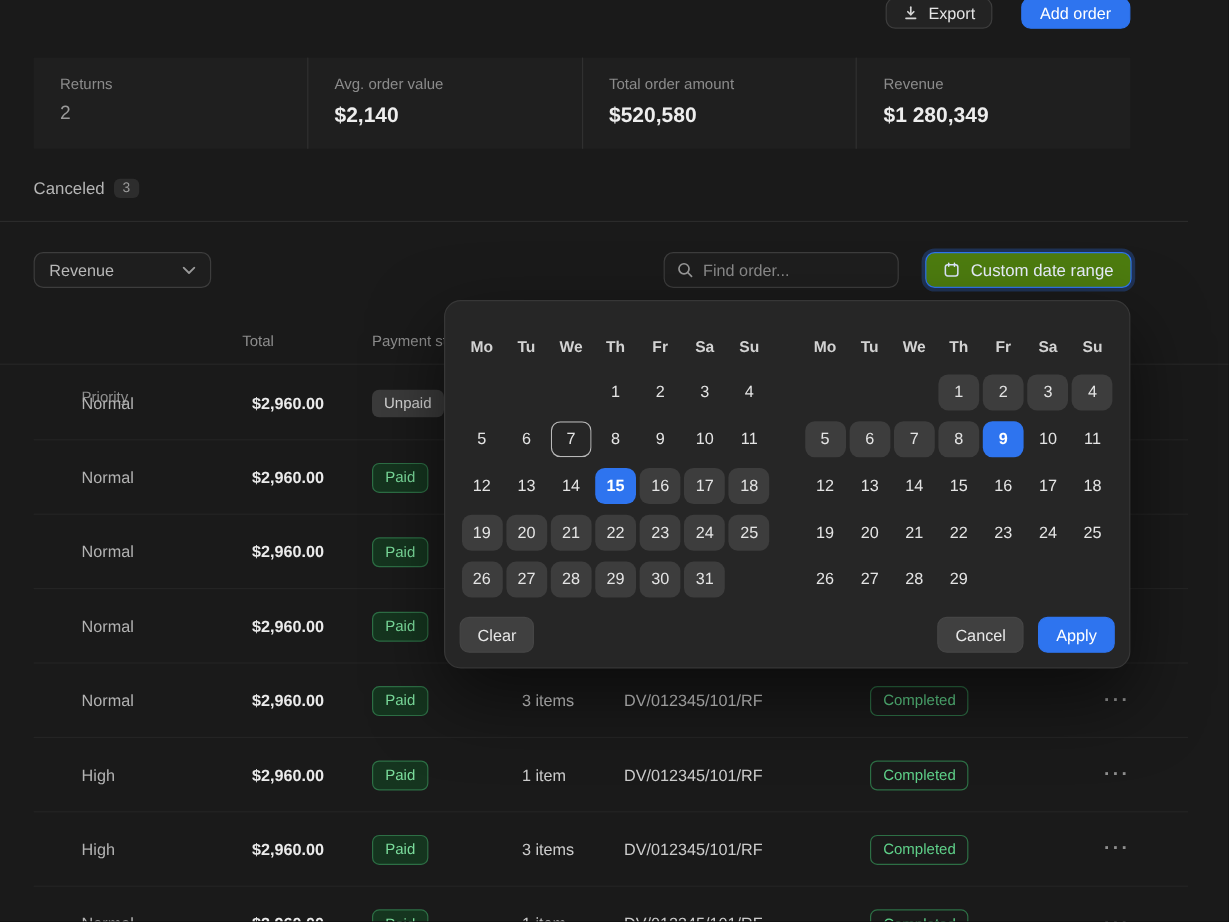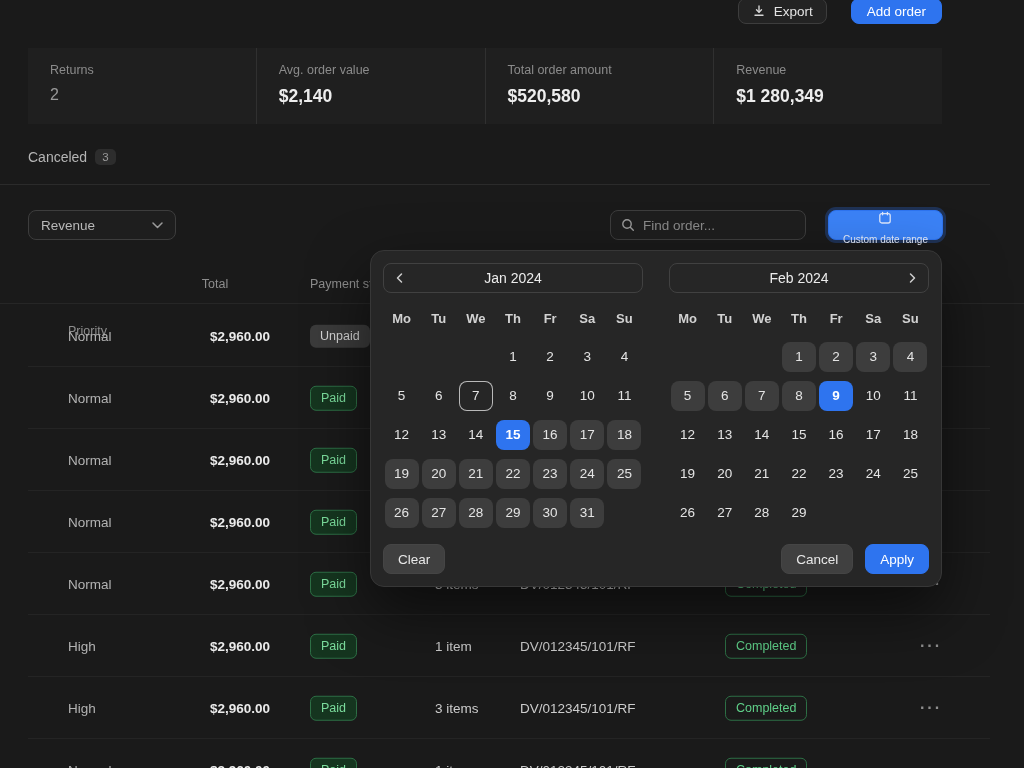--- a/index.html
+++ b/index.html
@@ -42,23 +42,22 @@
   }
   .filter-right { display:flex; gap:22px; }
   .search {
     width:196px; height:30px; border:1px solid #3d3d3d; border-radius:8px; background:#1e1e1e;
     display:flex; align-items:center; gap:8px; padding:0 10px;
   }
   .search input { flex:1; min-width:0; background:none; border:none; outline:none; color:#ddd; font-size:13.5px; font-family:inherit; }
   .search input::placeholder { color:#8a8a8a; }
   .btn-daterange {
     height:30px; padding:0 14px; display:flex; align-items:center; gap:9px;
-    background:#3b82f6; border:1px solid var(--accent); border-radius:8px; color:#e9effc; font-size:10px;
+    background:#4d7c0f; border:1px solid var(--accent); border-radius:8px; color:#e9effc; font-size:14px;
     box-shadow:0 0 0 3px rgba(46,116,239,.28);
-    flex-direction:column;
   }
 
   
   .thead { position:absolute; top:266px; left:0; right:0; height:38px; font-size:12.5px; color:#8d8d8d; border-bottom:1px solid #262626; }
   .thead span { position:absolute; top:11px; }
   .h-priority { left:68px;margin-top:47px; }
   .h-total { left:155px; width:120px; text-align:center; }
   .h-payment { left:310px; }
   .rows { position:absolute; top:305px; left:0; right:0; }
   .row { position:relative; height:62px; }
@@ -247,42 +246,20 @@
         <span class="cell c-total">$2,960.00</span>
         <span class="badge paid">Paid</span>
         <span class="cell c-items">1 item</span>
         <span class="cell c-order">DV/012345/101/RF</span>
         <span class="badge status">Completed</span>
         <span class="menu">···</span>
       </div>
     </div>
 
   <div class="calendar">
-    <div class="cal-months">
-      <div class="month-head">
-        <button class="nav prev">
-          <span>
-            <svg width="14" height="14" viewBox="0 0 14 14" fill="none" stroke="#cfcfcf" stroke-width="1.5" stroke-linecap="round" stroke-linejoin="round">
-                <path d="M8.5 3 4.5 7l4 4"></path>
-              </svg>
-          </span>
-        </button>
-        <span>Jan 2024</span>
-      </div>
-      <div class="month-head">
-        <span>Feb 2024</span>
-        <button class="nav next">
-          <span>
-            <svg width="14" height="14" viewBox="0 0 14 14" fill="none" stroke="#cfcfcf" stroke-width="1.5" stroke-linecap="round" stroke-linejoin="round">
-                <path d="M5.5 3 9.5 7l-4 4"></path>
-              </svg>
-          </span>
-        </button>
-      </div>
-    </div>
     <div class="cal-grids">
       <div class="cal-col">
         <div class="weekdays" id="wd0">
             <span class="wd">Mo</span>
             <span class="wd">Tu</span>
             <span class="wd">We</span>
             <span class="wd">Th</span>
             <span class="wd">Fr</span>
             <span class="wd">Sa</span>
             <span class="wd">Su</span>

